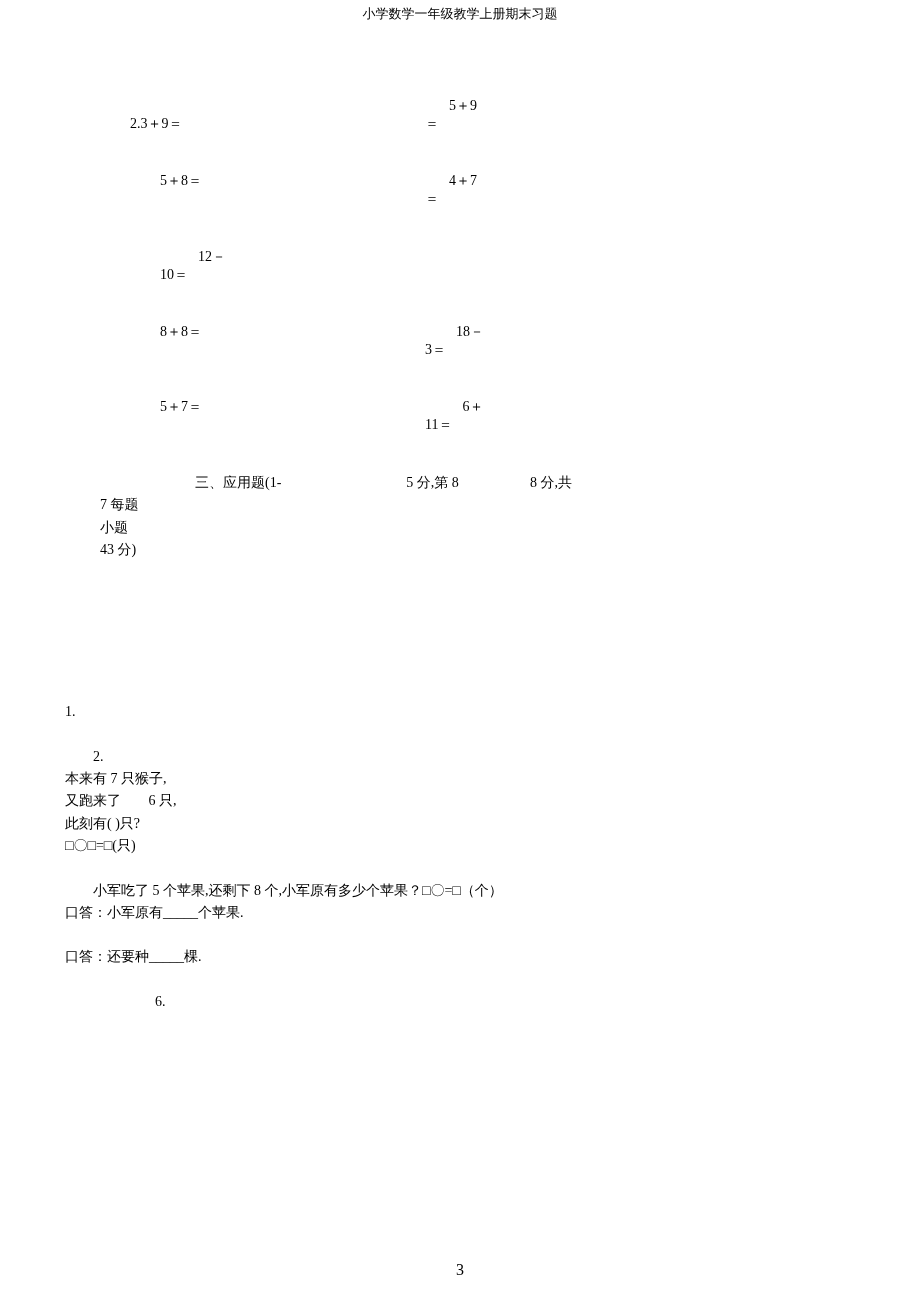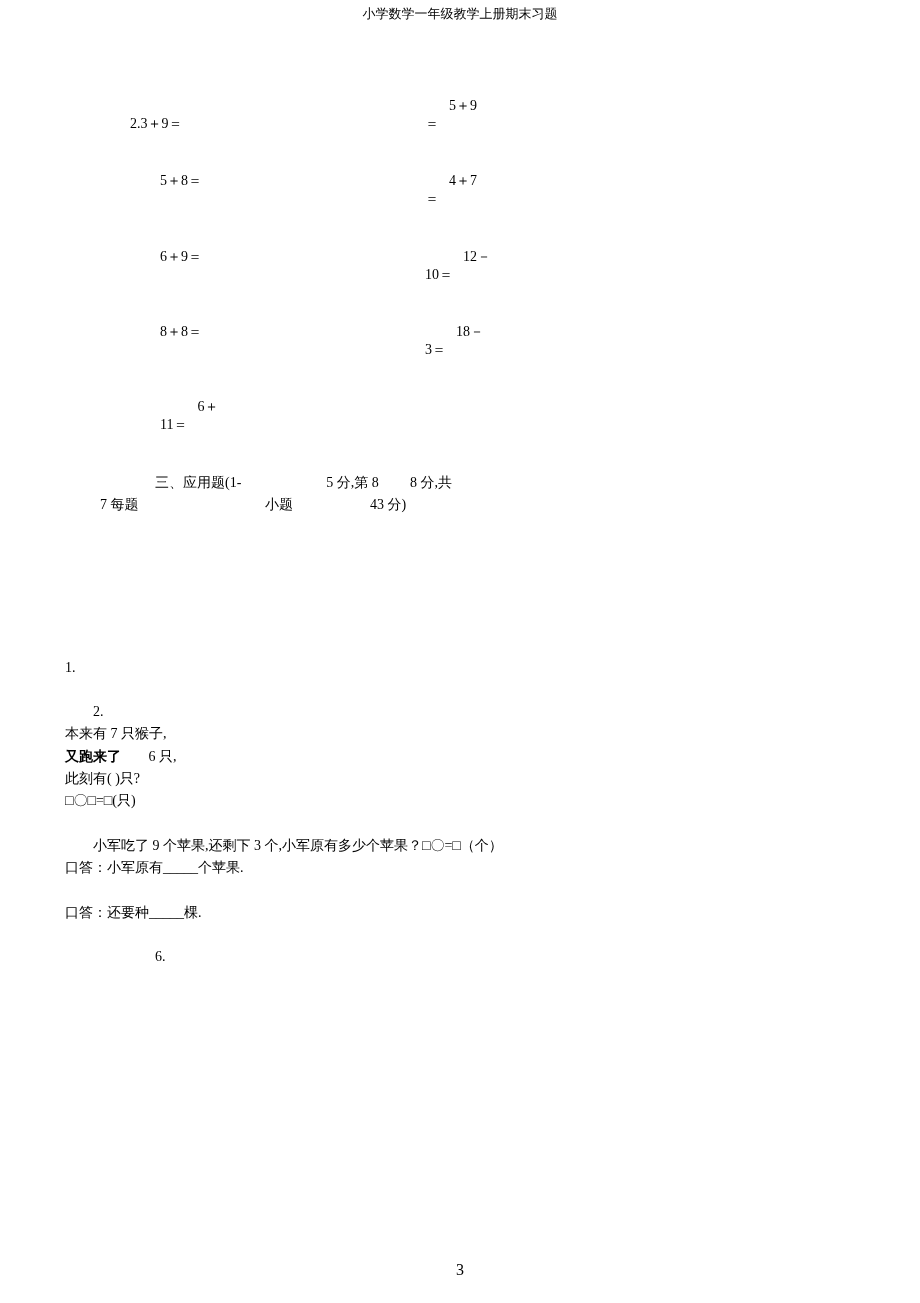--- a/index.html
+++ b/index.html
@@ -57,24 +57,26 @@
     }
     .section-title {
       margin-left: 90px;
       margin-top: 10px;
     }
     .section-title-row1 {
       display: flex;
     }
     .section-title-row1 span {
       white-space: pre;
+      margin-left: 40px;
     }
     .section-title-row2 {
       display: flex;
       margin-left: -55px;
+      flex-direction: column;
     }
     .section-title-row2 span {
       white-space: pre;
     }
     .word-problems {
       margin-top: 140px;
     }
     .problem {
       margin-bottom: 22px;
     }
@@ -115,40 +117,40 @@
         <div class="math-col-left">
           <span>5＋8＝</span>
         </div>
         <div class="math-col-right">
           <div class="math-col-right-eq">＝</div>
           <div>4＋7</div>
         </div>
       </div>
 
       <div class="math-row">
-        <div class="math-col-left">
-          <span>6＋9＝</span>
-        </div>
         <div class="math-col-right">
           <div class="math-col-right-eq">10＝</div>
           <div>12－</div>
         </div>
       </div>
 
       <div class="math-row">
         <div class="math-col-left">
           <span>8＋8＝</span>
         </div>
         <div class="math-col-right">
           <div class="math-col-right-eq">3＝</div>
           <div>18－</div>
         </div>
       </div>
 
       <div class="math-row">
+        <div class="math-col-left">
+          <span>5＋7＝</span>
+        </div>
         <div class="math-col-right">
           <div class="math-col-right-eq">11＝</div>
           <div>6＋</div>
         </div>
       </div>
     </div>
 
     <div class="section-title">
       <div class="section-title-row1">
         <span style="width:140px;">三、应用题(1-</span>
@@ -165,29 +167,29 @@
     <div class="word-problems">
 
       <div class="problem">
         <div>1.</div>
       </div>
 
       <div class="problem">
         <div class="indent">2.</div>
         <div>本来有 7 只猴子,</div>
         <div>
-          <span style="display:inline-block;width:80px;font-weight:bold;">又跑来了</span>
+          <span style="display:inline-block;width:80px;">又跑来了</span>
           <span>6 只,</span>
         </div>
         <div>此刻有( )只?</div>
         <div>□〇□=□(只)</div>
       </div>
 
       <div class="problem">
-        <div class="indent">小军吃了 9 个苹果,还剩下 3 个,小军原有多少个苹果？□〇=□（个）</div>
+        <div class="indent">小军吃了 5 个苹果,还剩下 8 个,小军原有多少个苹果？□〇=□（个）</div>
         <div>口答：小军原有_____个苹果.</div>
       </div>
 
       <div class="problem">
         <div>口答：还要种_____棵.</div>
       </div>
 
 
       <div class="problem">
         <div style="margin-left:90px;">6.</div>

